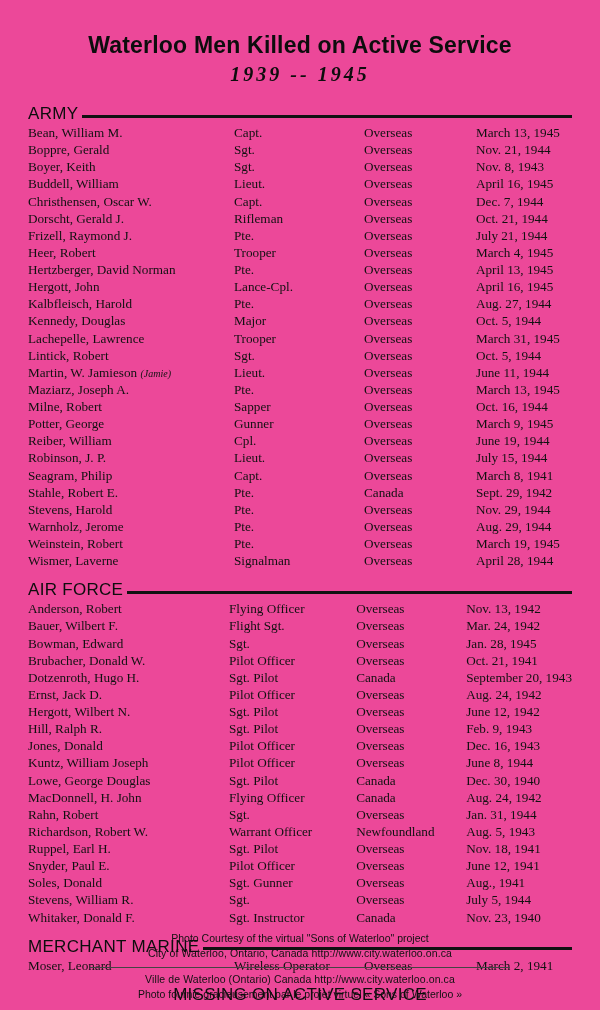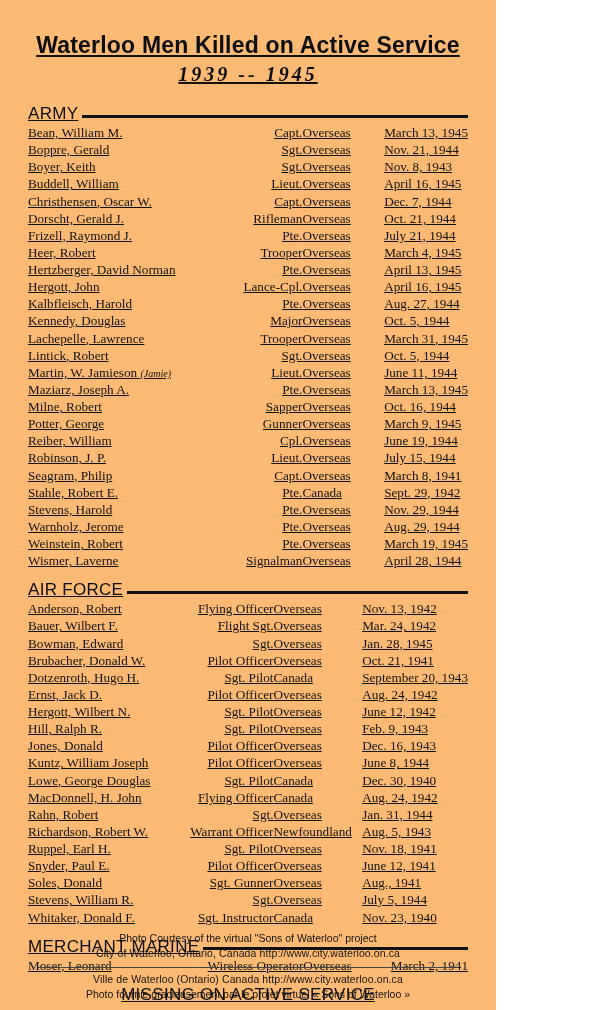--- a/index.html
+++ b/index.html
@@ -9,27 +9,26 @@
   }
   body {
     width: 600px;
     height: 1010px;
     font-family: "Liberation Serif", serif;
     color: #111111;
     position: relative;
     overflow: hidden;
   }
   .page {
-    width: 496px;
+    width: 600px;
     height: 1010px;
     box-sizing: border-box;
     padding: 26px 28px 0 28px;
     position: relative;
-    background: #fdba74;
-    text-decoration: underline;
+    background: #ec4899;
   }
   .title {
     text-align: center;
     font-family: "Liberation Sans", sans-serif;
     font-weight: bold;
     font-size: 23px;
     letter-spacing: 0.2px;
     margin: 6px 0 2px 0;
     color: #0d0d0d;
   }
@@ -79,21 +78,21 @@
     font-family: "Liberation Serif", serif;
     font-size: 13.2px;
     line-height: 1.26;
   }
   table.roster td {
     padding: 0 0 0.5px 0;
     vertical-align: top;
     white-space: nowrap;
   }
   td.c-name { width: 206px; padding-left: 2px; }
-  td.c-rank { width: 130px; text-align: right; }
+  td.c-rank { width: 130px; }
   td.c-where { width: 112px; }
   td.c-date { width: auto; }
   .nick {
     font-size: 10px;
     font-style: italic;
   }
   .footer {
     position: absolute;
     left: 0;
     right: 0;

